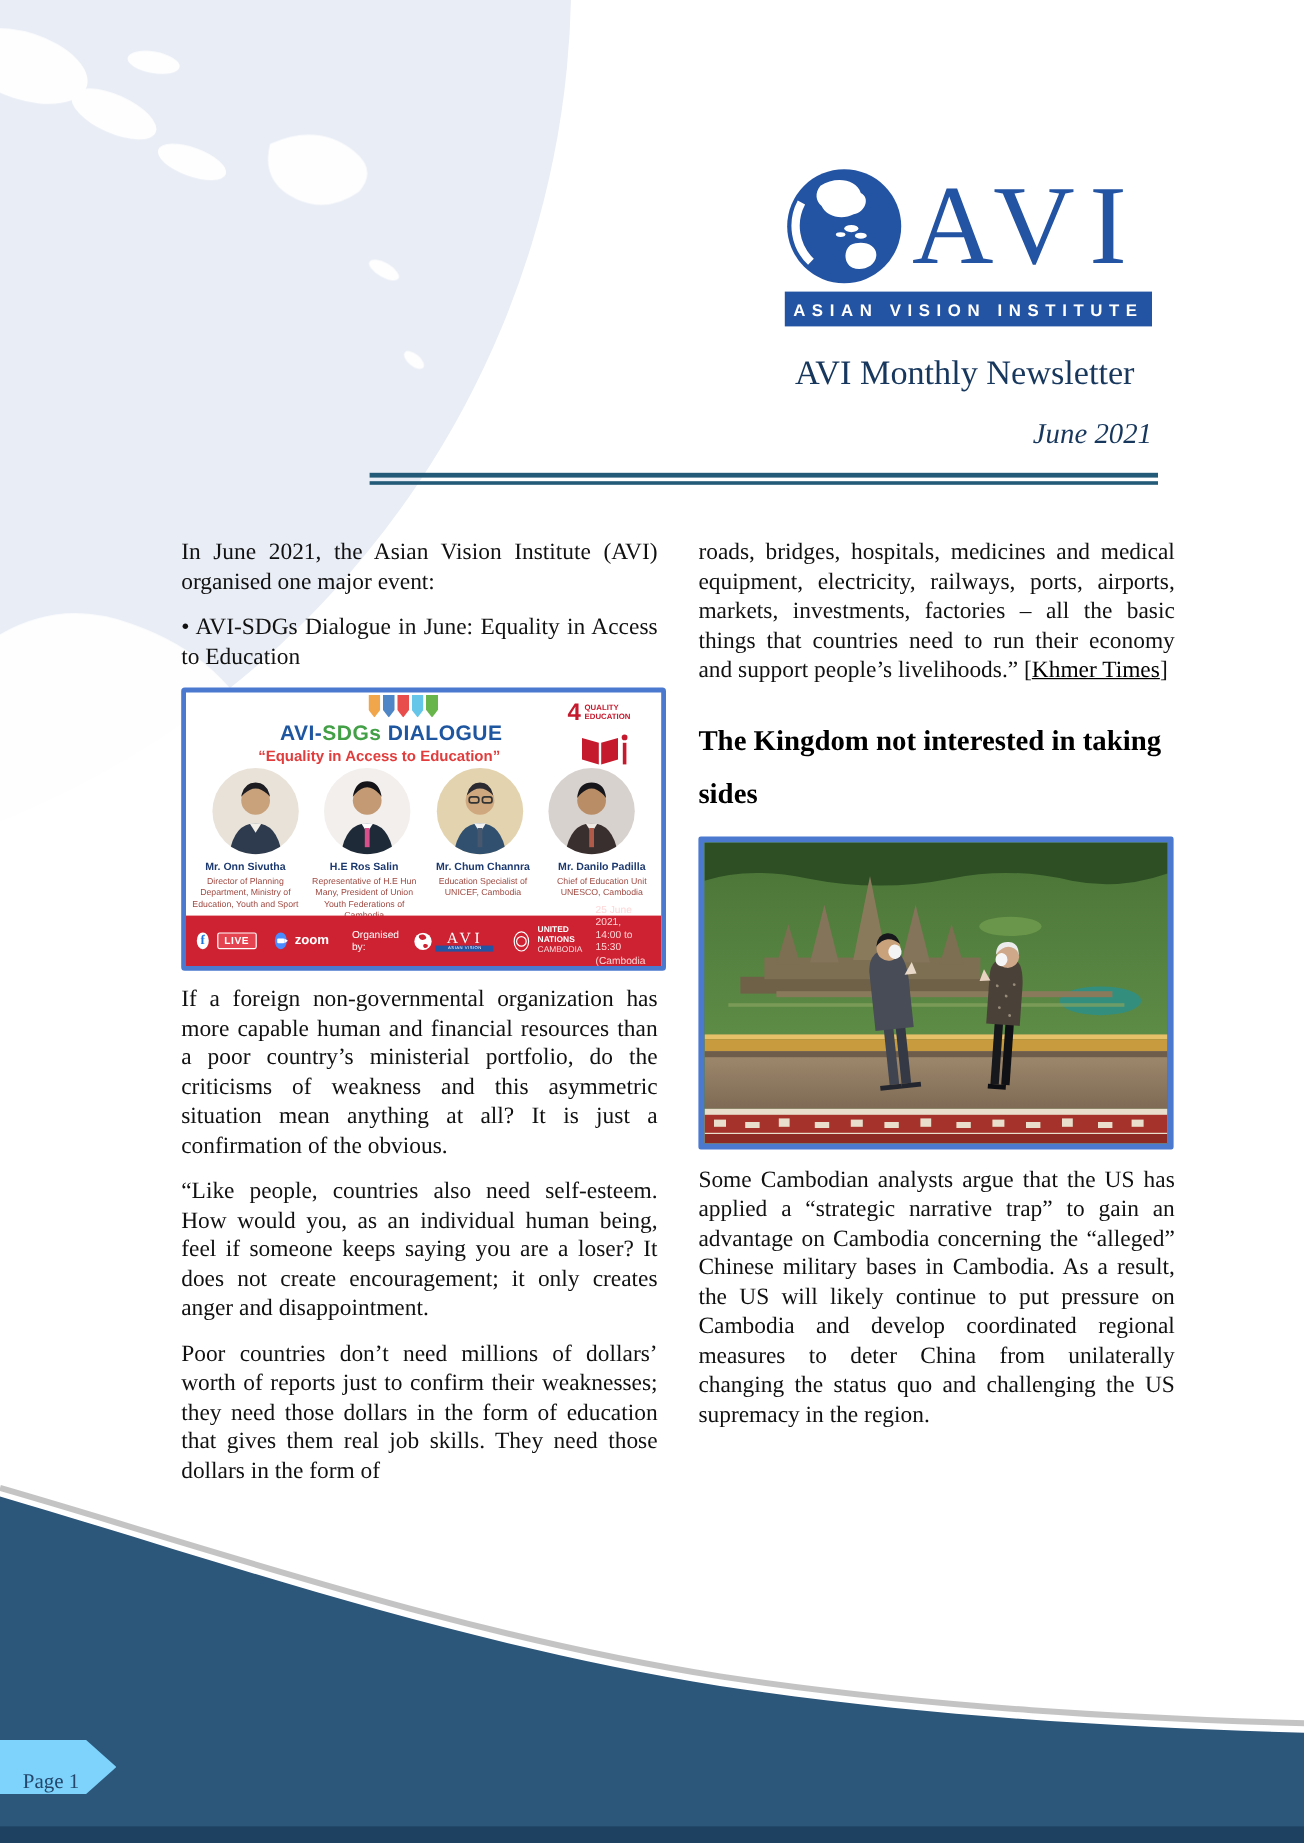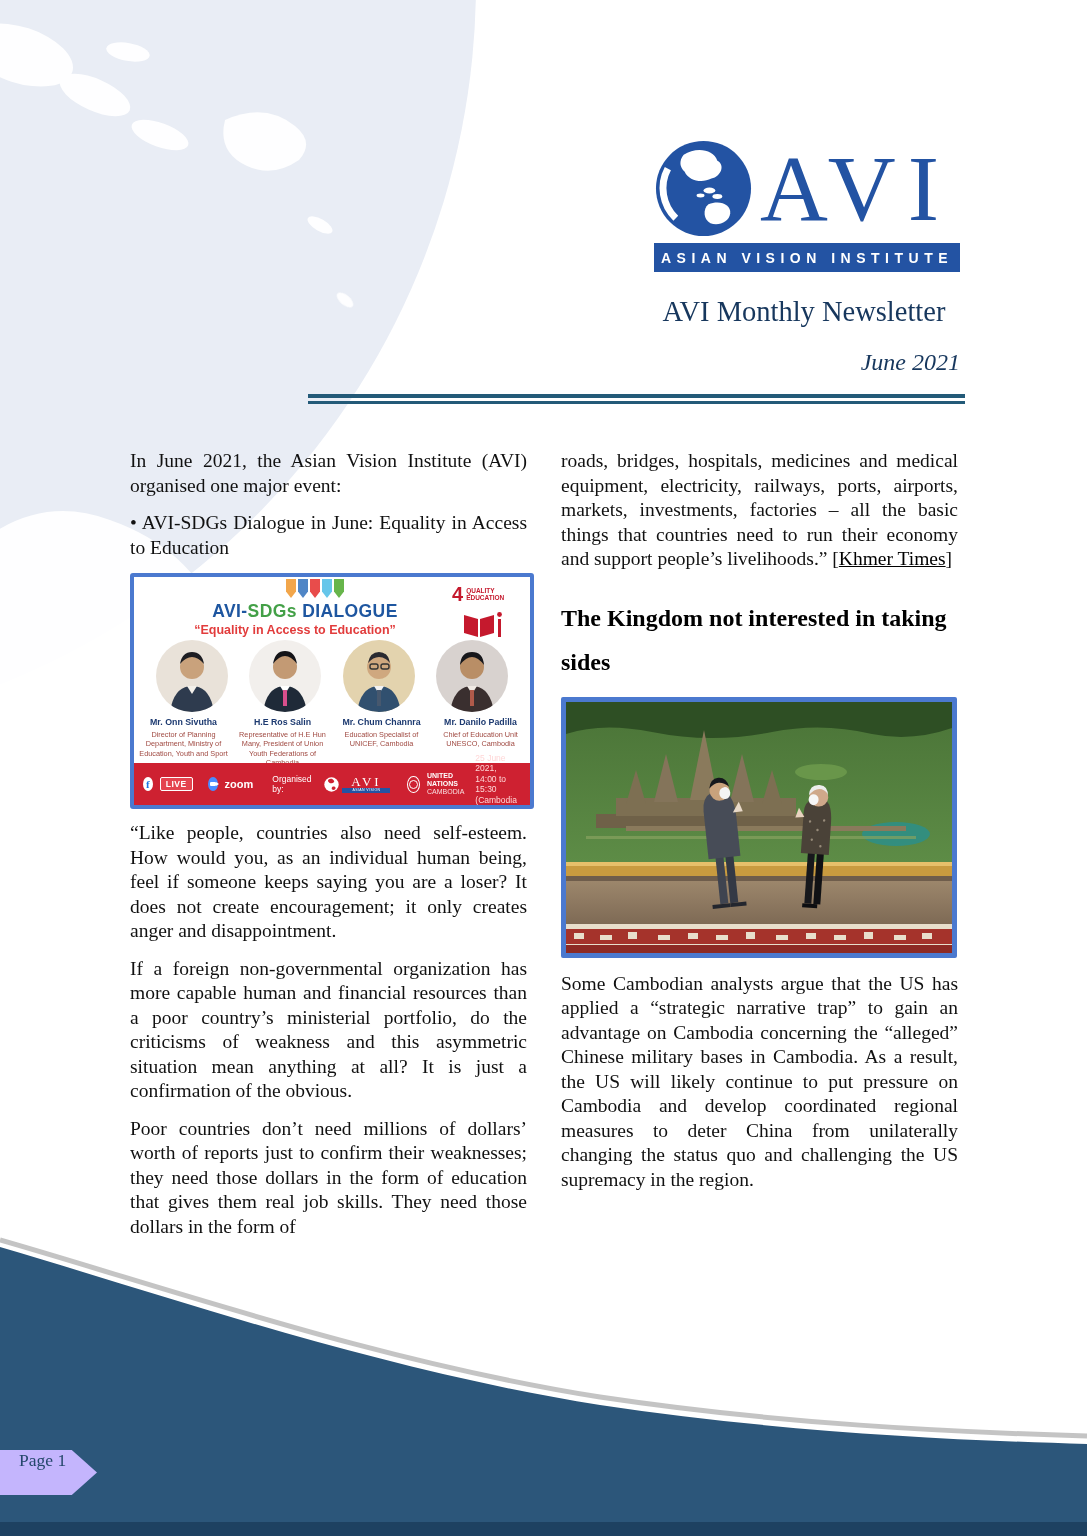--- a/index.html
+++ b/index.html
@@ -22,21 +22,21 @@
   .logo-bar{position:absolute;left:654px;top:243px;width:306px;height:29px;background:#2353a3;
     color:#fff;font-family:"Liberation Sans",sans-serif;font-weight:bold;font-size:14px;
     letter-spacing:5.5px;text-align:center;line-height:30px;}
   .nl-title{position:absolute;left:634px;top:296px;width:340px;text-align:center;
     font-weight:normal;font-size:28.5px;color:#17375d;}
   .nl-date{position:absolute;left:654px;top:349px;width:306px;text-align:right;
     font-style:italic;font-size:24px;color:#17375d;}
   .dbl-rule{position:absolute;left:308px;top:394px;width:657px;height:3px;
     border-top:4px solid #235a78;border-bottom:3px solid #235a78;}
   
-  .col{position:absolute;top:449px;width:397px;z-index:2;}
+  .col{position:absolute;top:449px;width:397px;z-index:2;margin-left:21px;}
   .col-left{left:130px;}
   .col-right{left:561px;}
   .col p{margin:0 0 13px 0;font-size:19.5px;line-height:24.5px;text-align:justify;}
   .col h2{margin:24px 0 13px 0;font-size:24px;line-height:44px;font-weight:bold;color:#000;text-align:left;}
   a.body-link{color:#000000;text-decoration:underline;}
   
   .flyer{position:relative;width:396px;height:228px;border:4px solid #4b79cf;border-radius:3px;
     background:#fff;margin:10px 0 12px 0;font-family:"Liberation Sans",sans-serif;overflow:hidden;}
   .pencils{position:absolute;left:152px;top:2px;display:flex;gap:2px;}
   .pencil{width:10px;height:19px;clip-path:polygon(0 0,100% 0,100% 66%,50% 100%,0 66%);}
@@ -79,23 +79,23 @@
   .un-core{width:7px;height:7px;border-radius:50%;border:1px solid #fff;}
   .un-text{font-size:7px;font-weight:bold;line-height:8px;}
   .un-text .l2{font-weight:normal;opacity:.85;}
   .flyer-datetime{margin-left:auto;font-size:8.5px;line-height:10.5px;color:#ffd7d7;white-space:pre-line;}
   
   .photo{position:relative;width:386px;height:251px;border:5px solid #4b79cf;border-radius:2px;
     margin:10px 0 14px 0;overflow:hidden;background:#55803f;}
   
   .swoosh{position:absolute;left:0;top:1200px;z-index:1;}
   
-  .pennant{position:absolute;left:0;top:1450px;width:97px;height:45px;background:#c4b5fd;z-index:4;
+  .pennant{position:absolute;left:0;top:1450px;width:97px;height:45px;background:#7dd3fc;z-index:4;
     clip-path:polygon(0 0,74% 0,100% 50%,74% 100%,0 100%);
-    display:flex;align-items:flex-start;}
+    display:flex;align-items:flex-end;}
   .pennant span{padding-left:19px;font-size:17.5px;color:#24476b;}
 </style>
 </head>
 <body>
 
 <div class="page">
 
   <div class="wm-circle"></div>
   <svg class="wm-map" width="560" height="1000" viewBox="0 0 560 1000">
     <g fill="#ffffff" opacity="0.92">
@@ -247,22 +247,22 @@
         <div class="un-text">
           <div>UNITED NATIONS</div>
           <div class="l2">CAMBODIA</div>
         </div>
         <div class="flyer-datetime">25 June 2021,
 14:00 to 15:30
 (Cambodia Time)</div>
       </div>
     </div>
 
+    <p>If a foreign non-governmental organization has more capable human and financial resources than a poor country’s ministerial portfolio, do the criticisms of weakness and this asymmetric situation mean anything at all? It is just a confirmation of the obvious.</p>
     <p>“Like people, countries also need self-esteem. How would you, as an individual human being, feel if someone keeps saying you are a loser? It does not create encouragement; it only creates anger and disappointment.</p>
-    <p>If a foreign non-governmental organization has more capable human and financial resources than a poor country’s ministerial portfolio, do the criticisms of weakness and this asymmetric situation mean anything at all? It is just a confirmation of the obvious.</p>
     <p>Poor countries don’t need millions of dollars’ worth of reports just to confirm their weaknesses; they need those dollars in the form of education that gives them real job skills. They need those dollars in the form of</p>
   </div>
 
   <div class="col col-right">
     <p><span>roads, bridges, hospitals, medicines and medical equipment, electricity, railways, ports, airports, markets, investments, factories – all the basic things that countries need to run their economy and support people’s livelihoods.” [</span><a href="#" class="body-link">Khmer Times</a><span>]</span></p>
 
     <h2>The Kingdom not interested in taking sides</h2>
 
     <div class="photo">
       <svg width="386" height="251" viewBox="0 0 386 251">

